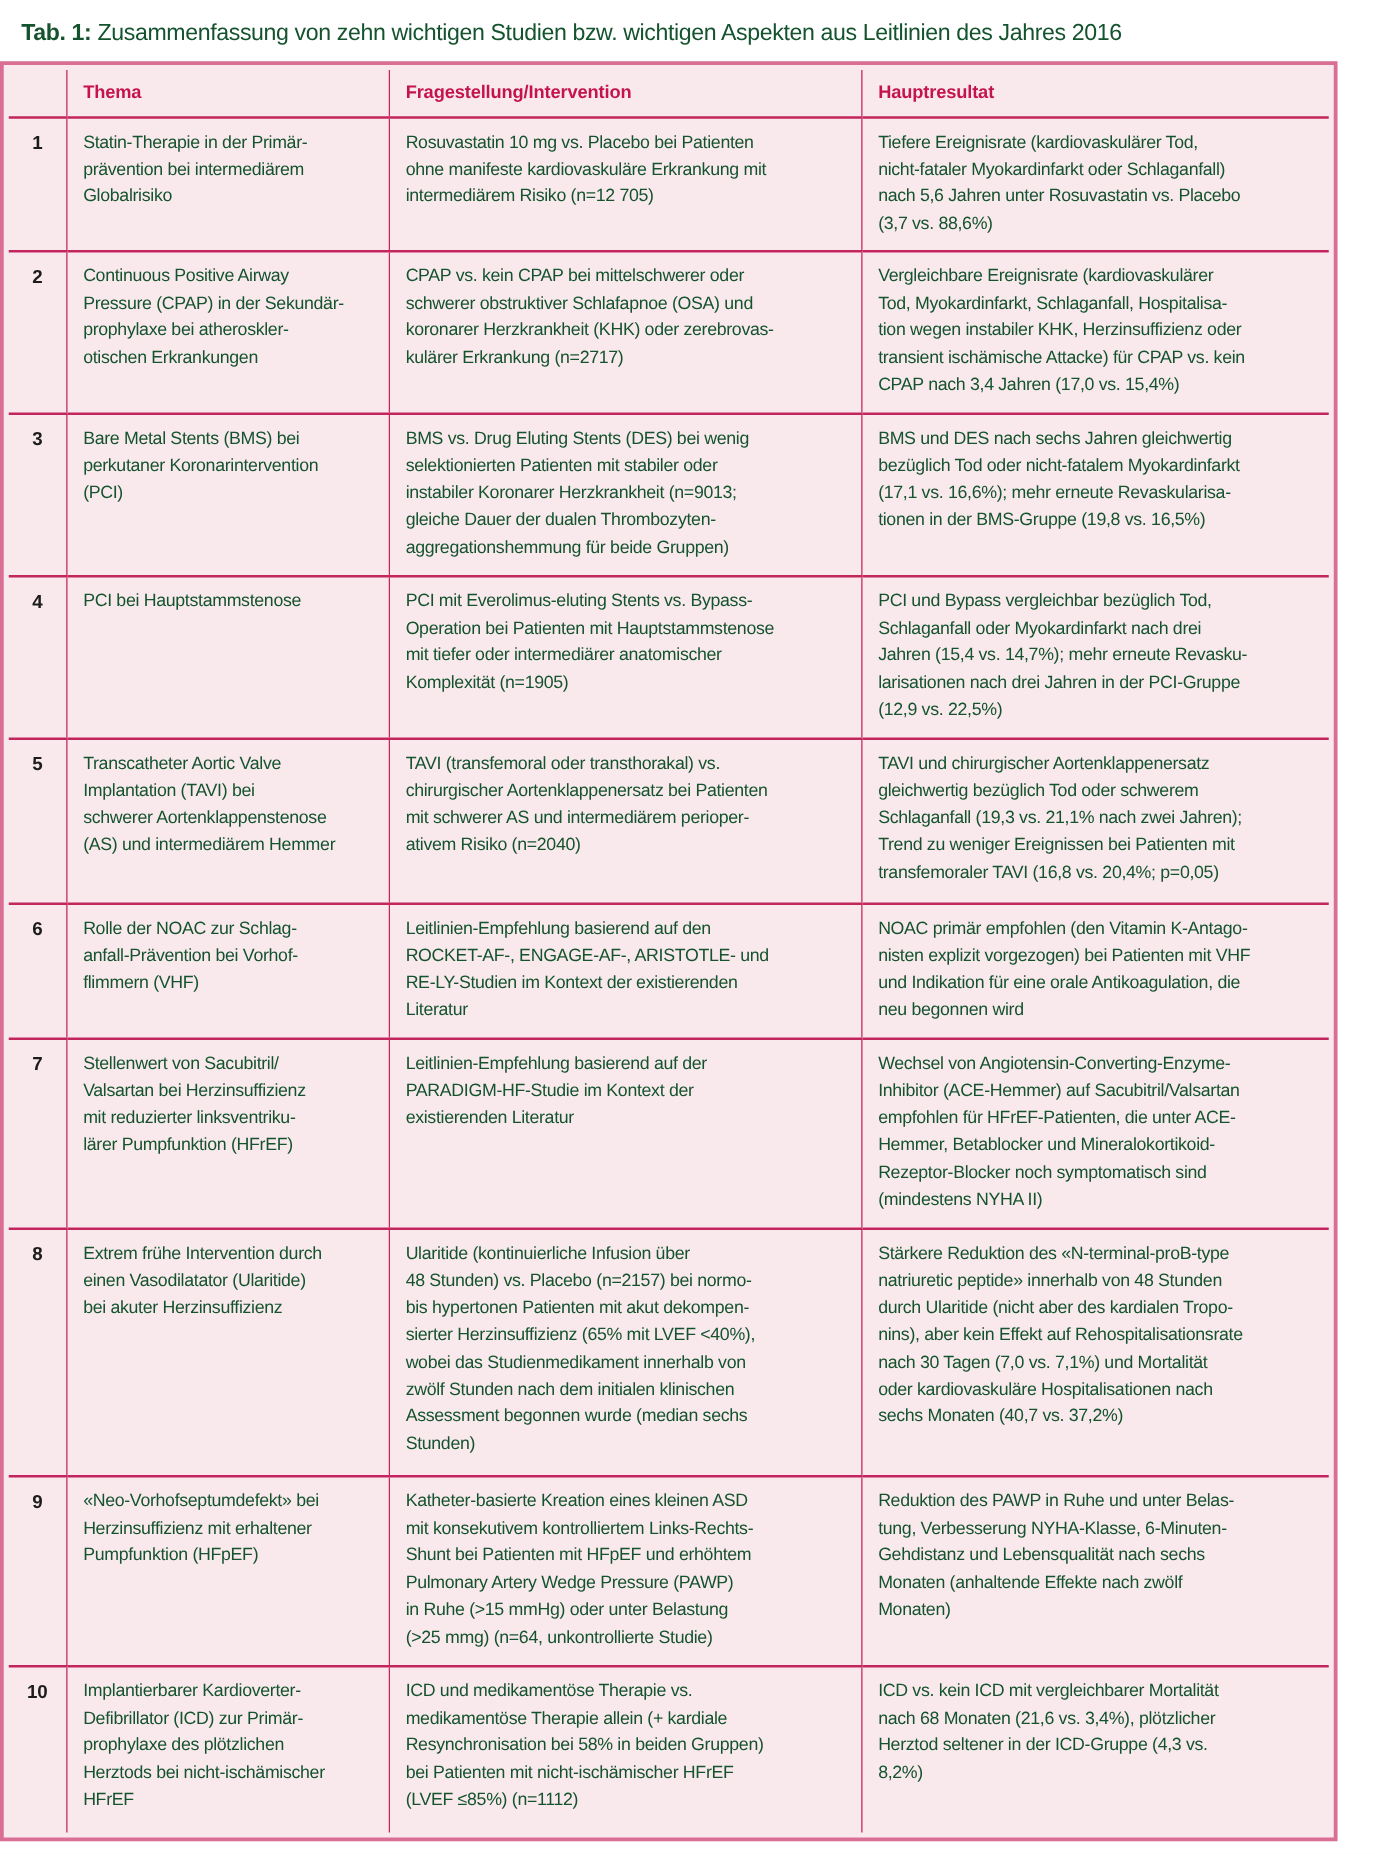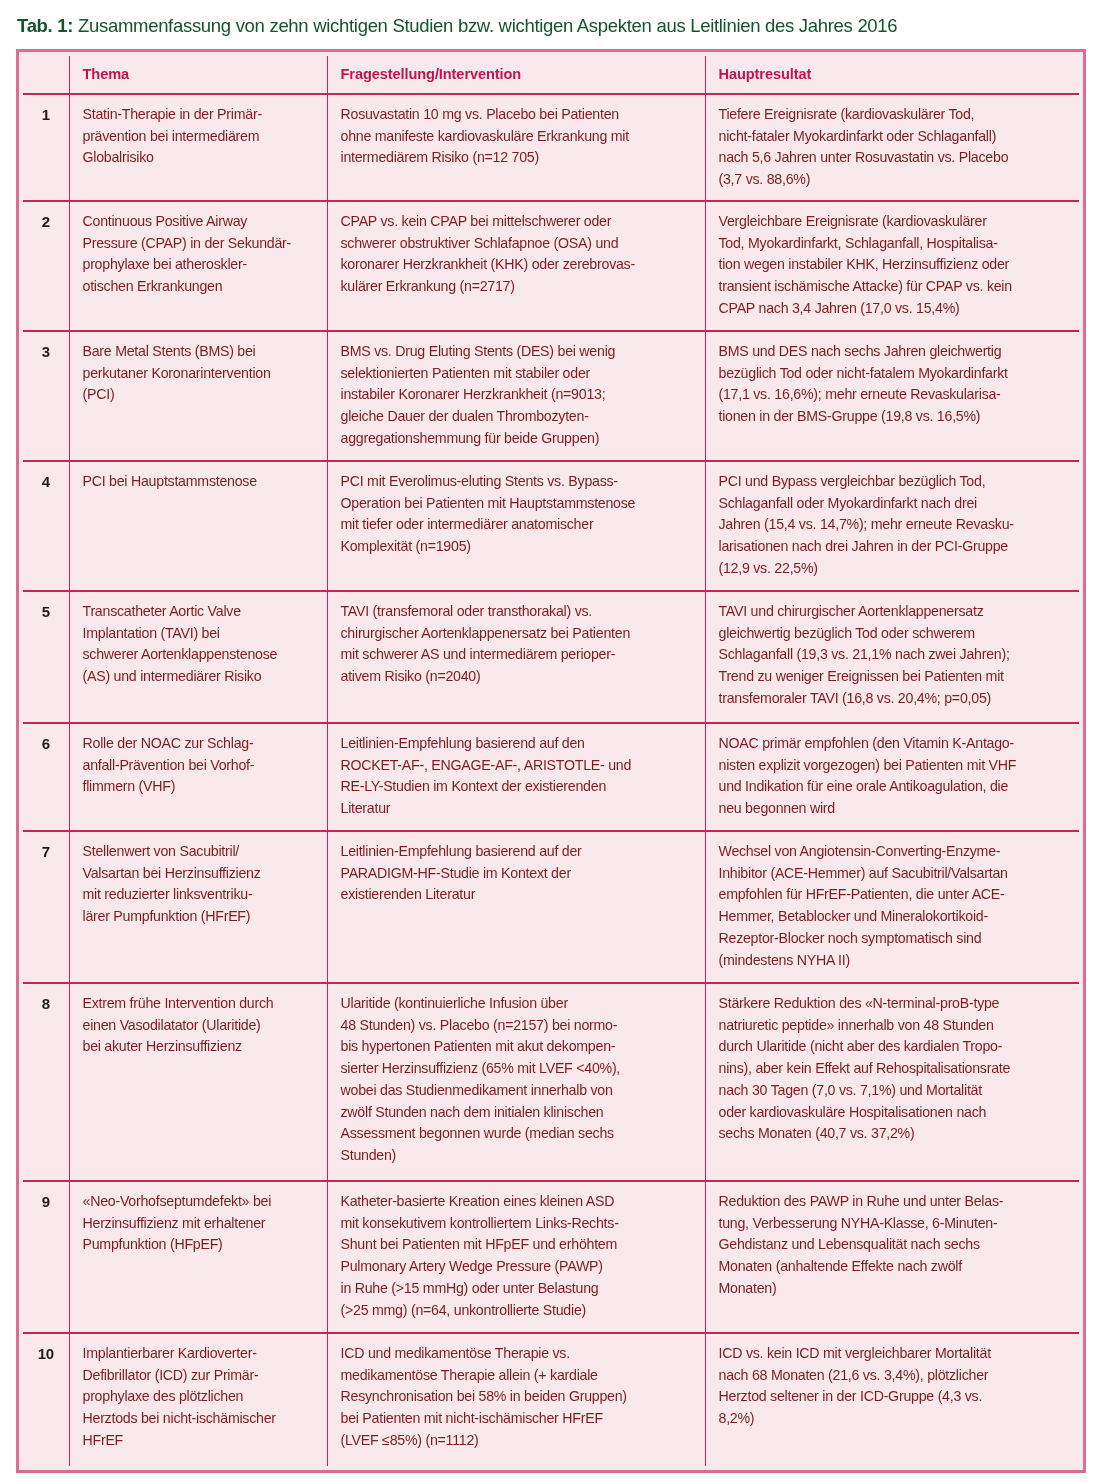--- a/index.html
+++ b/index.html
@@ -12,21 +12,21 @@
   .caption{
     margin:15px 0 0 17px;
     font-size:18.5px;
     letter-spacing:-0.3px;
     color:#14532d;
     white-space:nowrap;
   }
   .caption .cap-label{font-weight:bold;}
   .table-frame{
     box-sizing:border-box;
-    margin:12px 0 0 16px;
+    margin:12px 0 0 0;
     width:1070px;
     border:3px solid #d96f95;
     background:#f9e9ec;
     padding:4px;
   }
   table{
     width:100%;
     border-collapse:collapse;
     table-layout:fixed;
   }
@@ -39,21 +39,21 @@
     text-align:left;
     color:#c4134f;
     font-size:14.6px;
     font-weight:bold;
     padding:10px 10px 8px 13px;
     letter-spacing:-0.1px;
   }
   td{
     font-size:14.2px;
     line-height:21.7px;
-    color:#7f1d1d;
+    color:#14532d;
     letter-spacing:-0.25px;
     padding:9px 13px 6px 13px;
   }
   td.num{
     font-weight:bold;
     font-size:15px;
     color:#1c1c1c;
     text-align:center;
     padding-left:4px;padding-right:4px;
   }
@@ -143,21 +143,21 @@
 Jahren (15,4 vs. 14,7%); mehr erneute Revasku-
 larisationen nach drei Jahren in der PCI-Gruppe
 (12,9 vs. 22,5%)</td>
       </tr>
 
       <tr style="height:132px">
         <td class="num">5</td>
         <td>Transcatheter Aortic Valve
 Implantation (TAVI) bei
 schwerer Aortenklappenstenose
-(AS) und intermediärer Risiko</td>
+(AS) und intermediärem Hemmer</td>
         <td>TAVI (transfemoral oder transthorakal) vs.
 chirurgischer Aortenklappenersatz bei Patienten
 mit schwerer AS und intermediärem perioper-
 ativem Risiko (n=2040)</td>
         <td>TAVI und chirurgischer Aortenklappenersatz
 gleichwertig bezüglich Tod oder schwerem
 Schlaganfall (19,3 vs. 21,1% nach zwei Jahren);
 Trend zu weniger Ereignissen bei Patienten mit
 transfemoraler TAVI (16,8 vs. 20,4%; p=0,05)</td>
       </tr>

